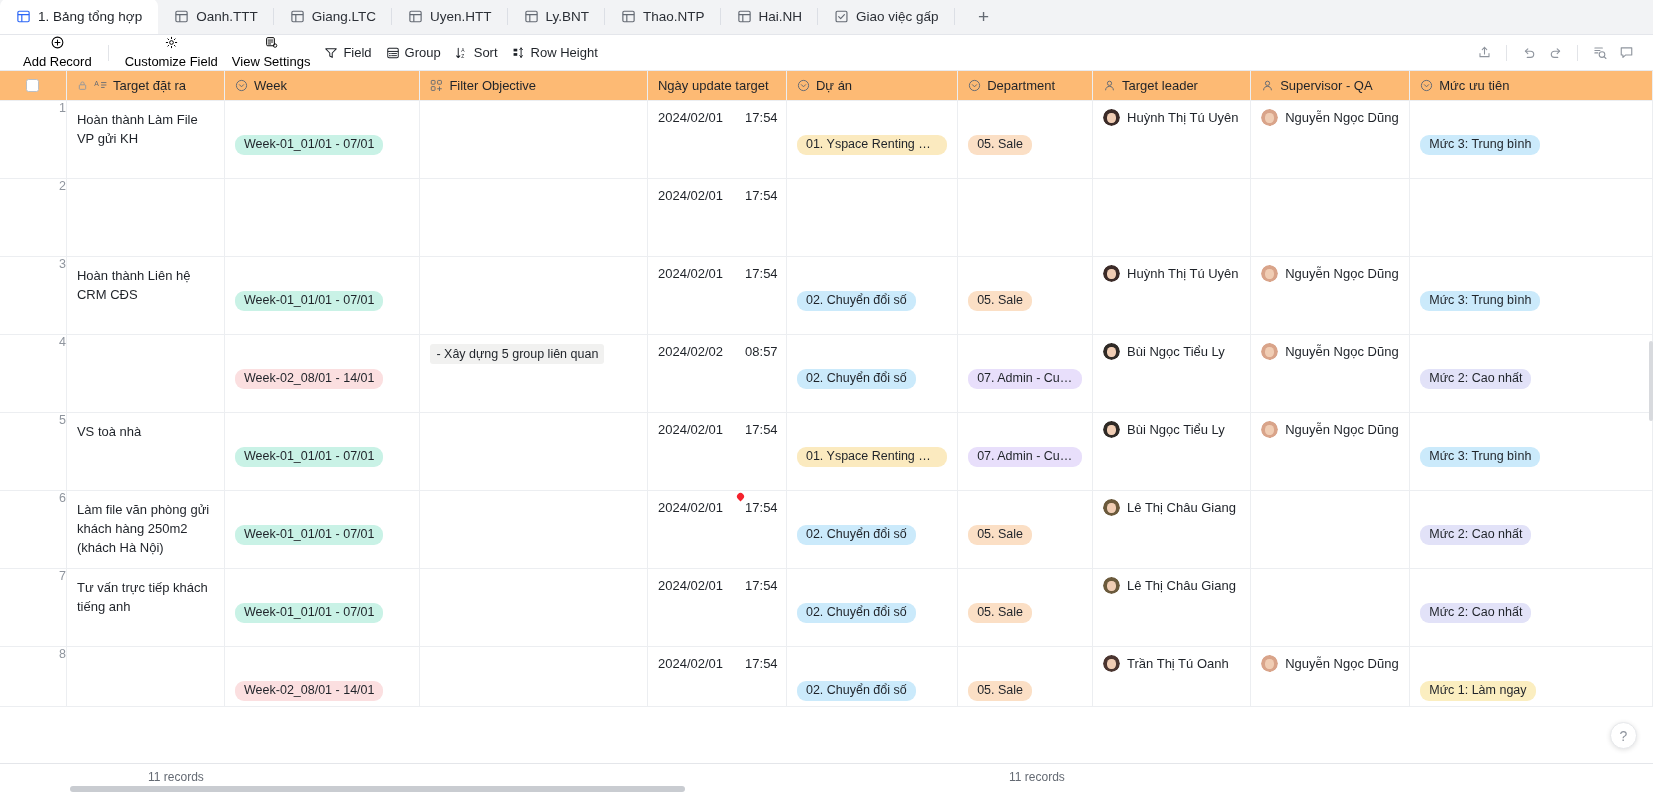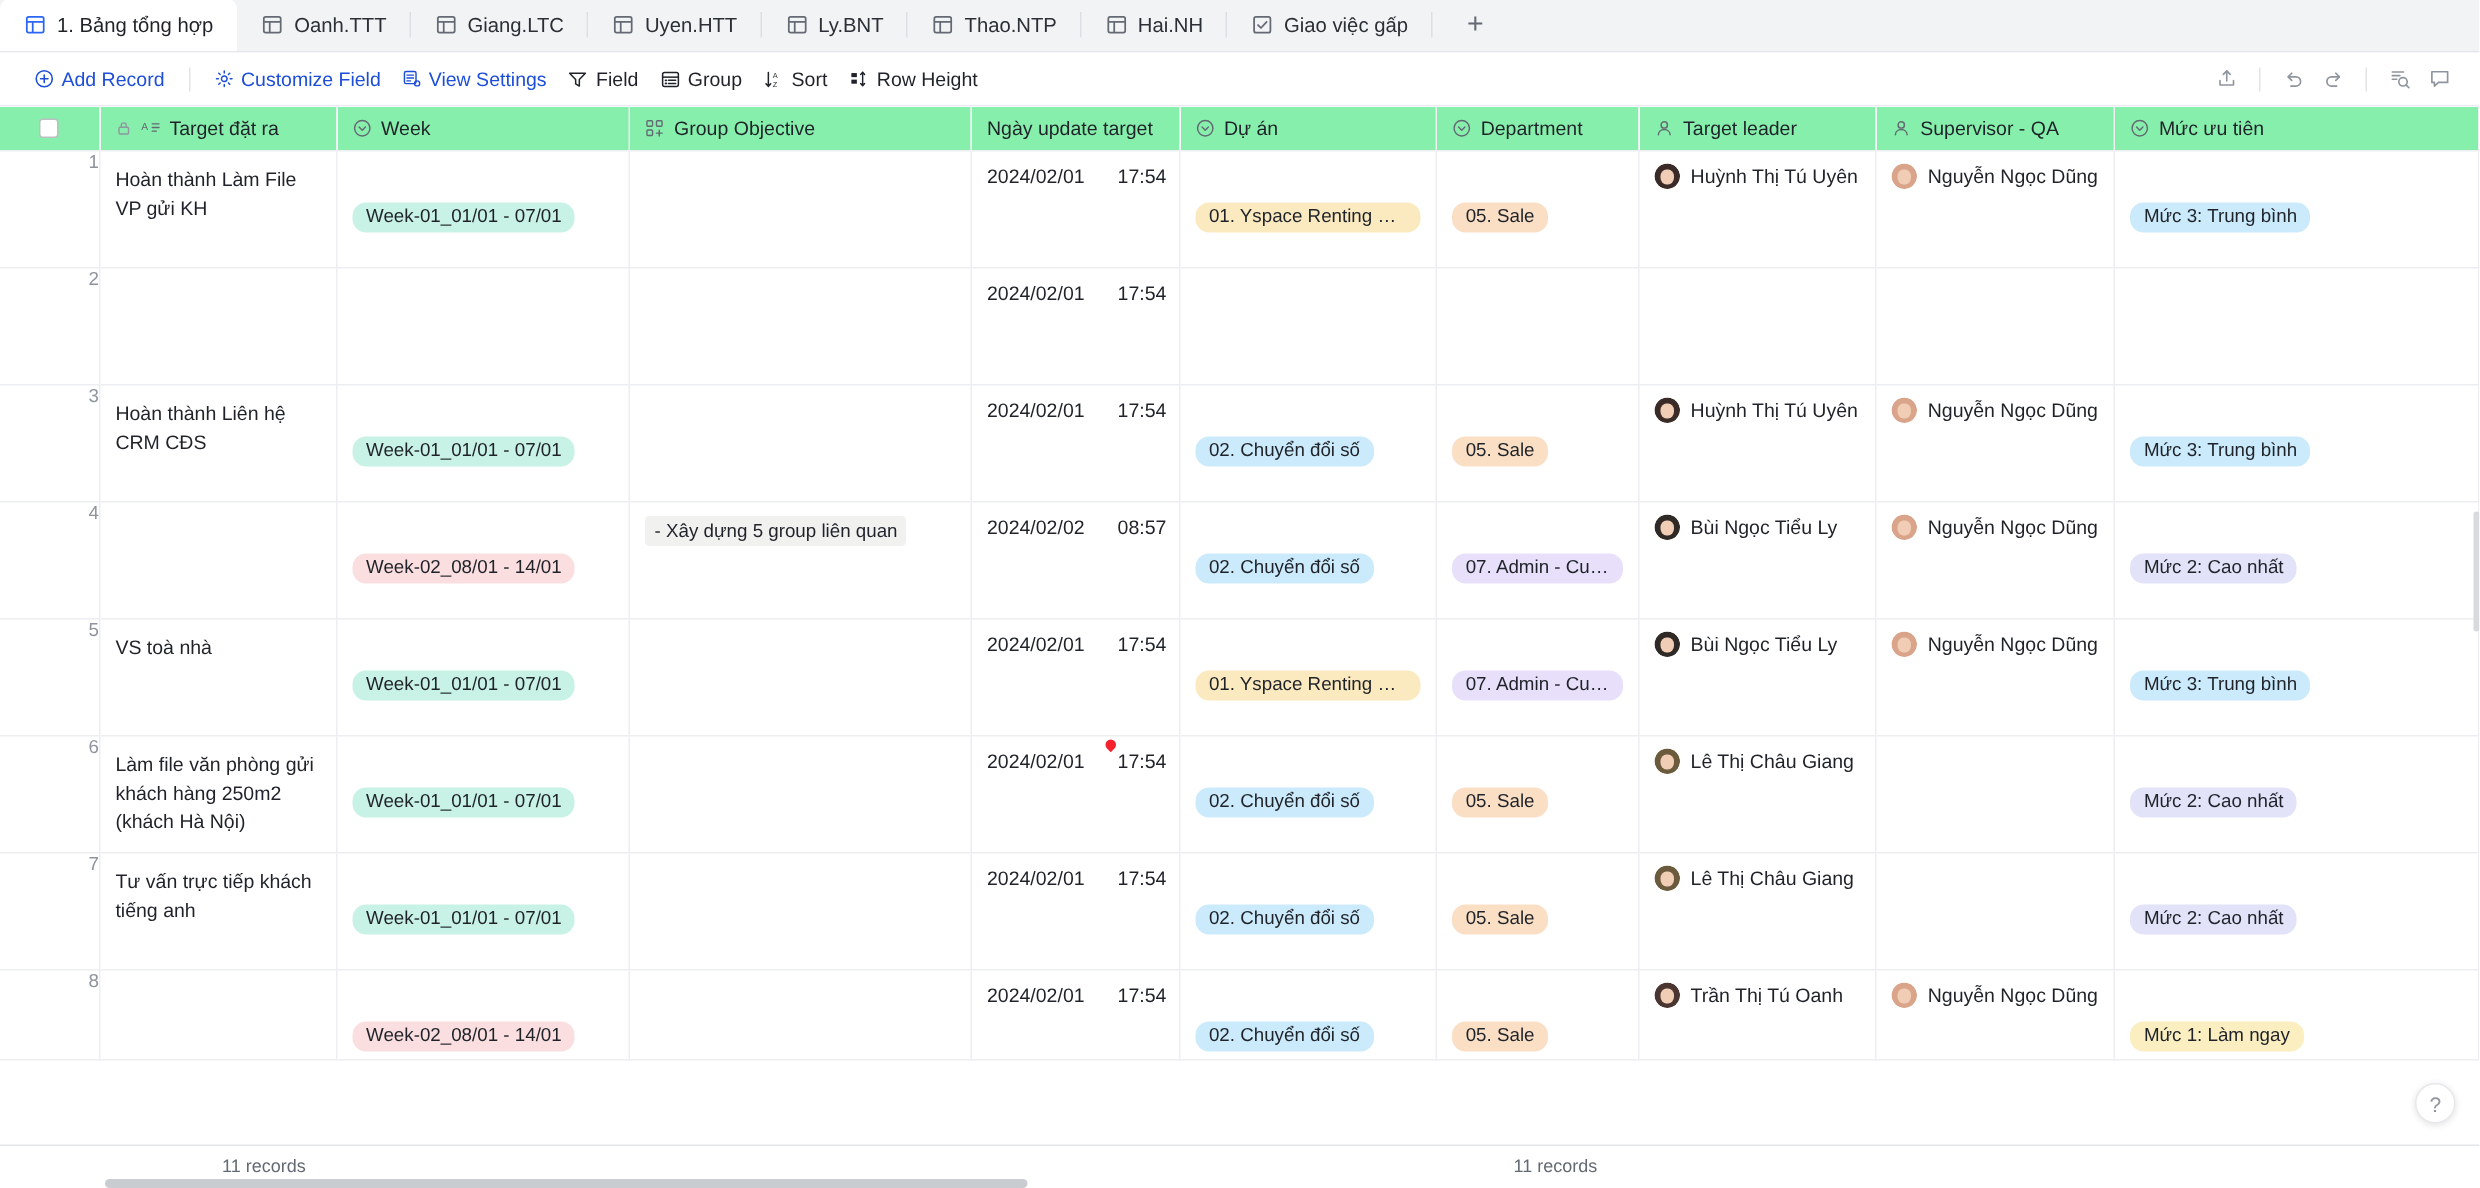--- a/index.html
+++ b/index.html
@@ -63,21 +63,21 @@
     padding: 0 14px 0 16px;
     border-bottom: 1px solid #e8eaee;
     position: relative;
   }
   .tb-item {
     display: flex; align-items: center; gap: 5px;
     font-size: 13px; color: #1f2329;
     padding: 3px 7px; border-radius: 4px;
     cursor: pointer; white-space: nowrap;
   }
-  .tb-item.dim { color: #1d4ed8; cursor: default; }
+  .tb-item.dim { color: #000000; cursor: default; flex-direction: column; }
   .tb-sep { width: 1px; height: 16px; background: #e2e4e8; margin: 0 9px; }
   .tb-spacer { flex: 1; }
   .tb-icobtn {
     width: 26px; height: 26px; display:flex;
     align-items:center; justify-content:center;
     border-radius: 4px; cursor: pointer; color: #8f959e;
   }
   svg { display: block; }
 
   
@@ -94,21 +94,21 @@
   }
   table.grid th, table.grid td {
     border-right: 1px solid #eceef1;
     border-bottom: 1px solid #eceef1;
     vertical-align: top;
     padding: 0;
     overflow: hidden;
   }
   thead th {
     height: 29px;
-    background: #86efac;
+    background: #fdba74;
     font-weight: 400;
     font-size: 13px;
     color: #1f2329;
     text-align: left;
     border-bottom: 1px solid #e0e2e6;
   }
   .hcell {
     display: flex; align-items: center; gap: 6px;
     padding: 0 10px; height: 29px;
     white-space: nowrap;
@@ -491,21 +491,21 @@
           <th class="c-wobj">
             <div class="hcell">
               <span class="hico">
                 <svg width="13" height="13" viewBox="0 0 16 16" style="color:#646a73">
                   <rect x="1.6" y="1.8" width="4.6" height="4.6" rx="0.8" fill="none" stroke="currentColor" stroke-width="1.15"></rect>
                   <rect x="9.4" y="1.8" width="4.6" height="4.6" rx="0.8" fill="none" stroke="currentColor" stroke-width="1.15"></rect>
                   <rect x="1.6" y="9.4" width="4.6" height="4.6" rx="0.8" fill="none" stroke="currentColor" stroke-width="1.15"></rect>
                   <path d="M9.4 12h4.6M11.7 9.7v4.6" stroke="currentColor" stroke-width="1.15" stroke-linecap="round"></path>
                 </svg>
               </span>
-              <span>Group Objective</span>
+              <span>Filter Objective</span>
             </div>
           </th>
           <th class="c-date">
             <div class="hcell">
               <span>Ngày update target</span>
             </div>
           </th>
           <th class="c-proj">
             <div class="hcell">
               <span class="hico">

